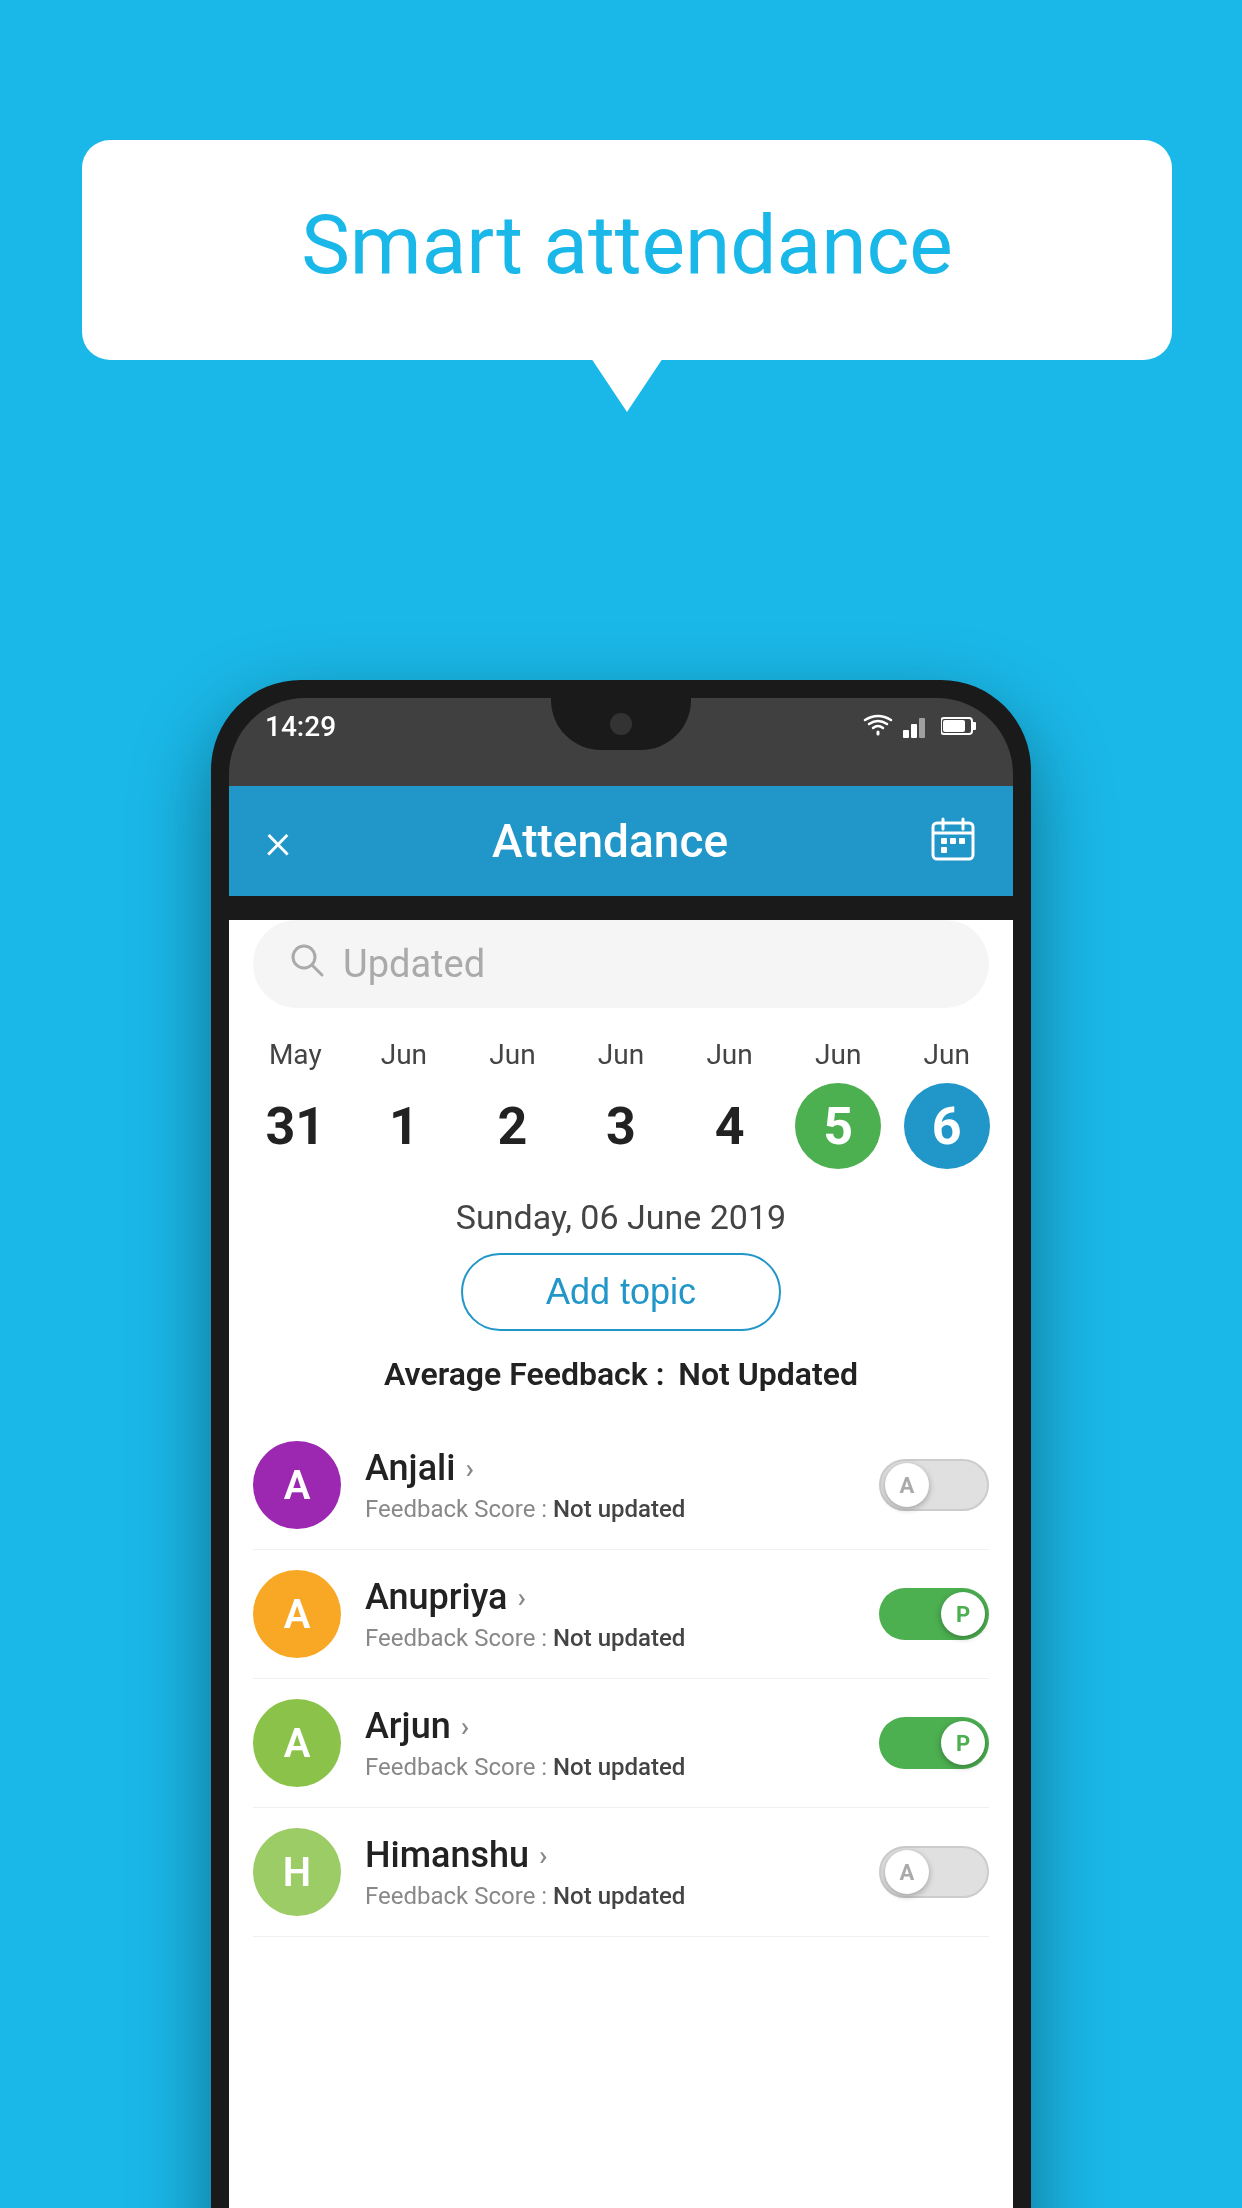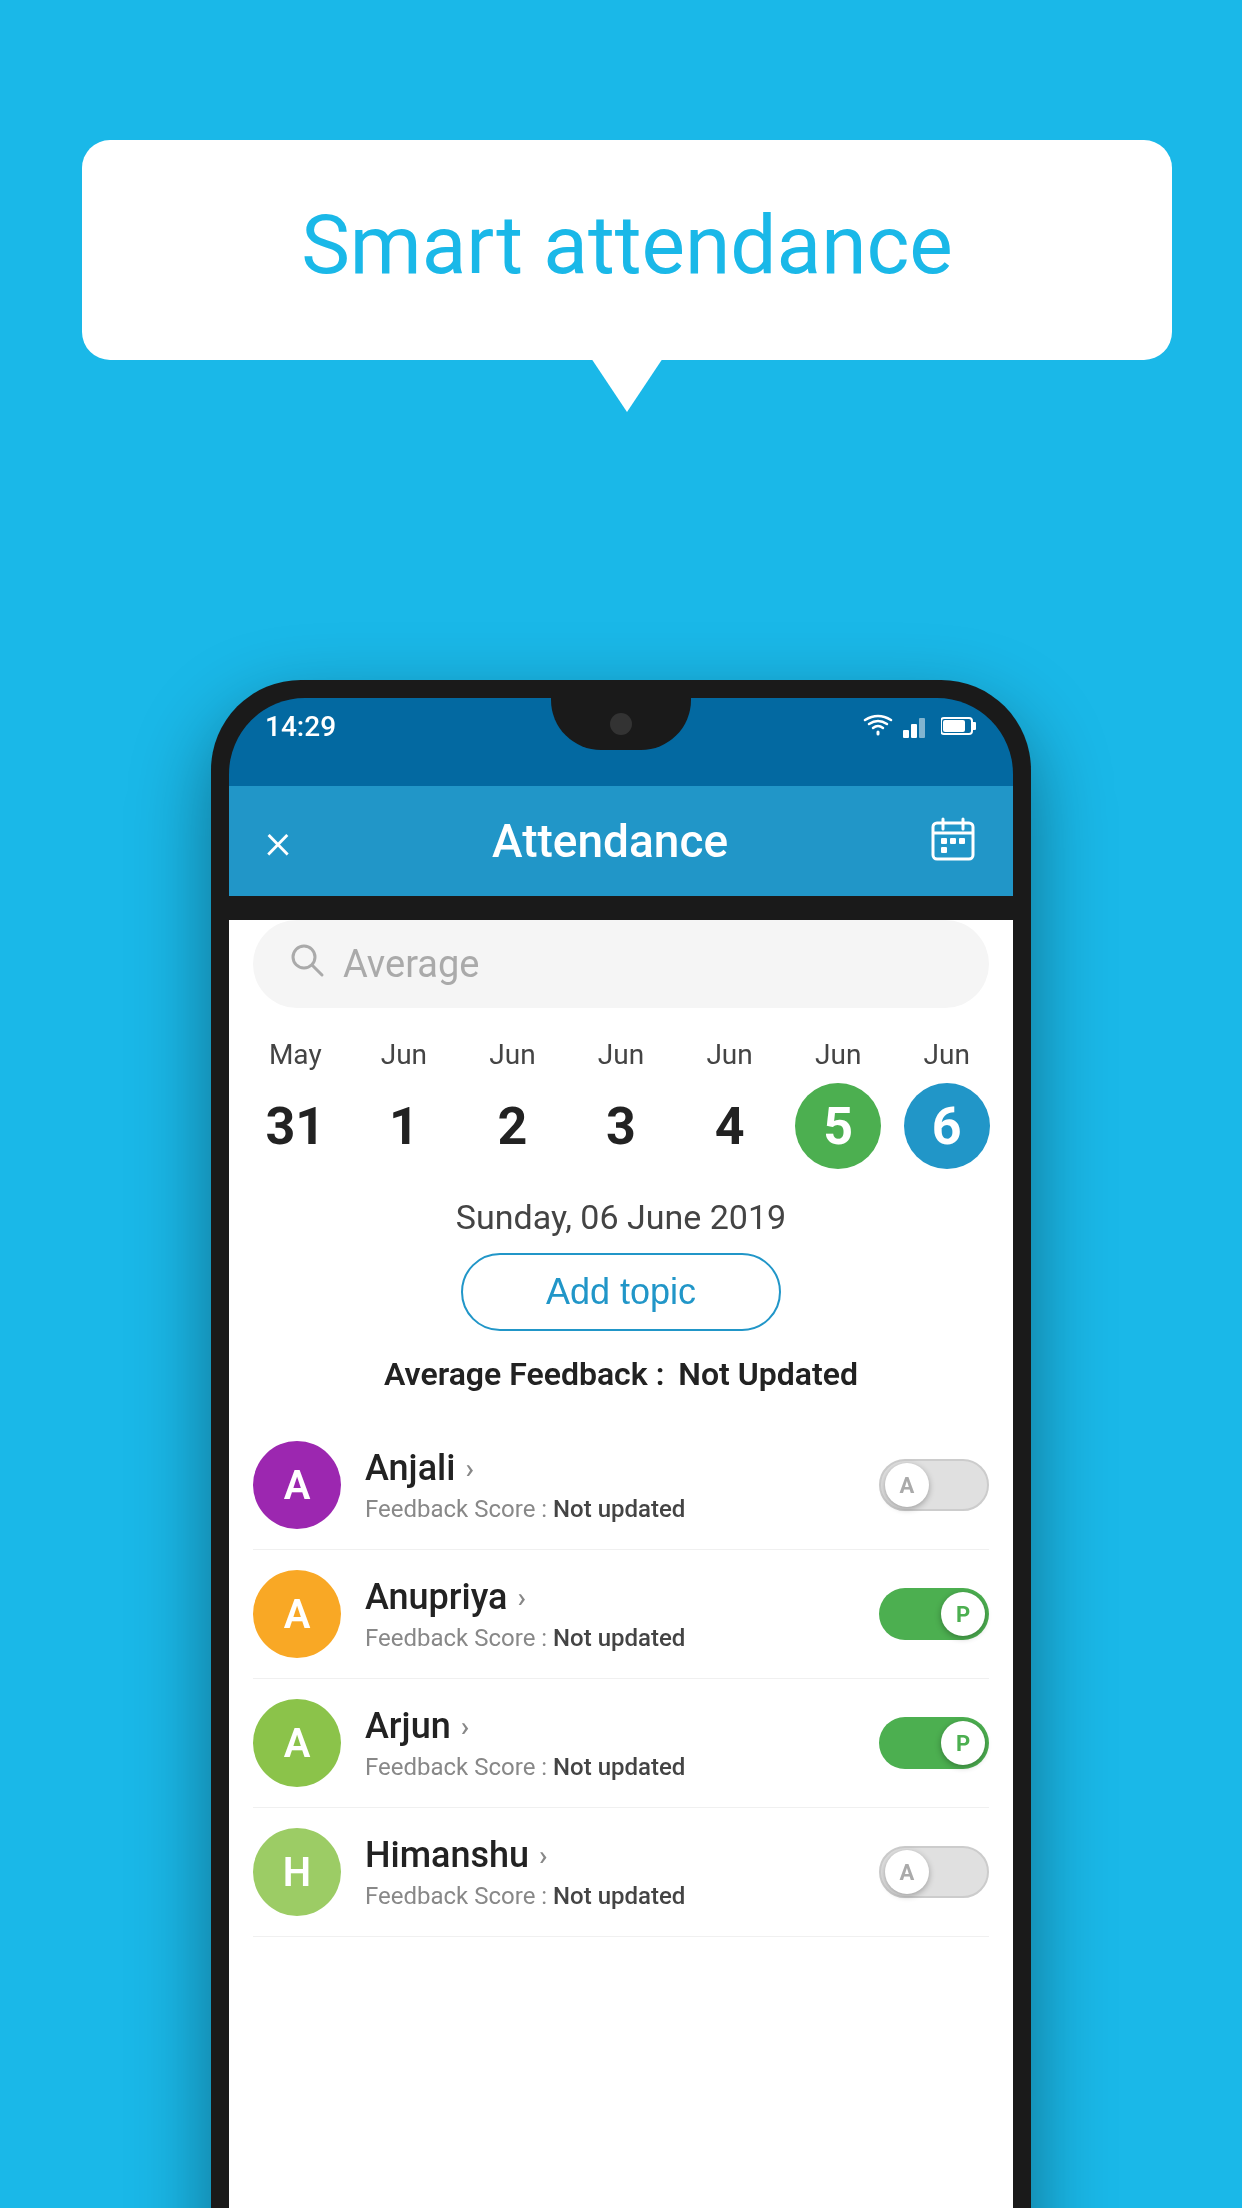--- a/index.html
+++ b/index.html
@@ -67,21 +67,21 @@
 
     .phone-inner {
       background: #1a1a1a;
       border-radius: 76px;
       overflow: hidden;
       position: relative;
     }
 
     
     .phone-screen-top {
-      background: #0369a1;
+      background: #404040;
       height: 88px;
       position: relative;
       display: flex;
       align-items: center;
       justify-content: space-between;
       padding: 0 36px;
     }
 
     .status-bar {
       position: absolute;
@@ -430,21 +430,21 @@
 
       <div class="screen-content">
 
         <div class="search-bar">
           <span class="search-icon">
             <svg width="36" height="36" viewBox="0 0 36 36" fill="none">
               <circle cx="15" cy="15" r="11" stroke="#aaa" stroke-width="3"></circle>
               <line x1="23" y1="23" x2="33" y2="33" stroke="#aaa" stroke-width="3" stroke-linecap="round"></line>
             </svg>
           </span>
-          <span class="search-text">Average</span>
+          <span class="search-text">Updated</span>
         </div>
 
         <div class="calendar-strip" id="calendar-strip">
         <div class="cal-day">
               <div class="cal-month">May</div>
               <div class="cal-num ">31</div>
             </div>
             <div class="cal-day">
               <div class="cal-month">Jun</div>
               <div class="cal-num ">1</div>

